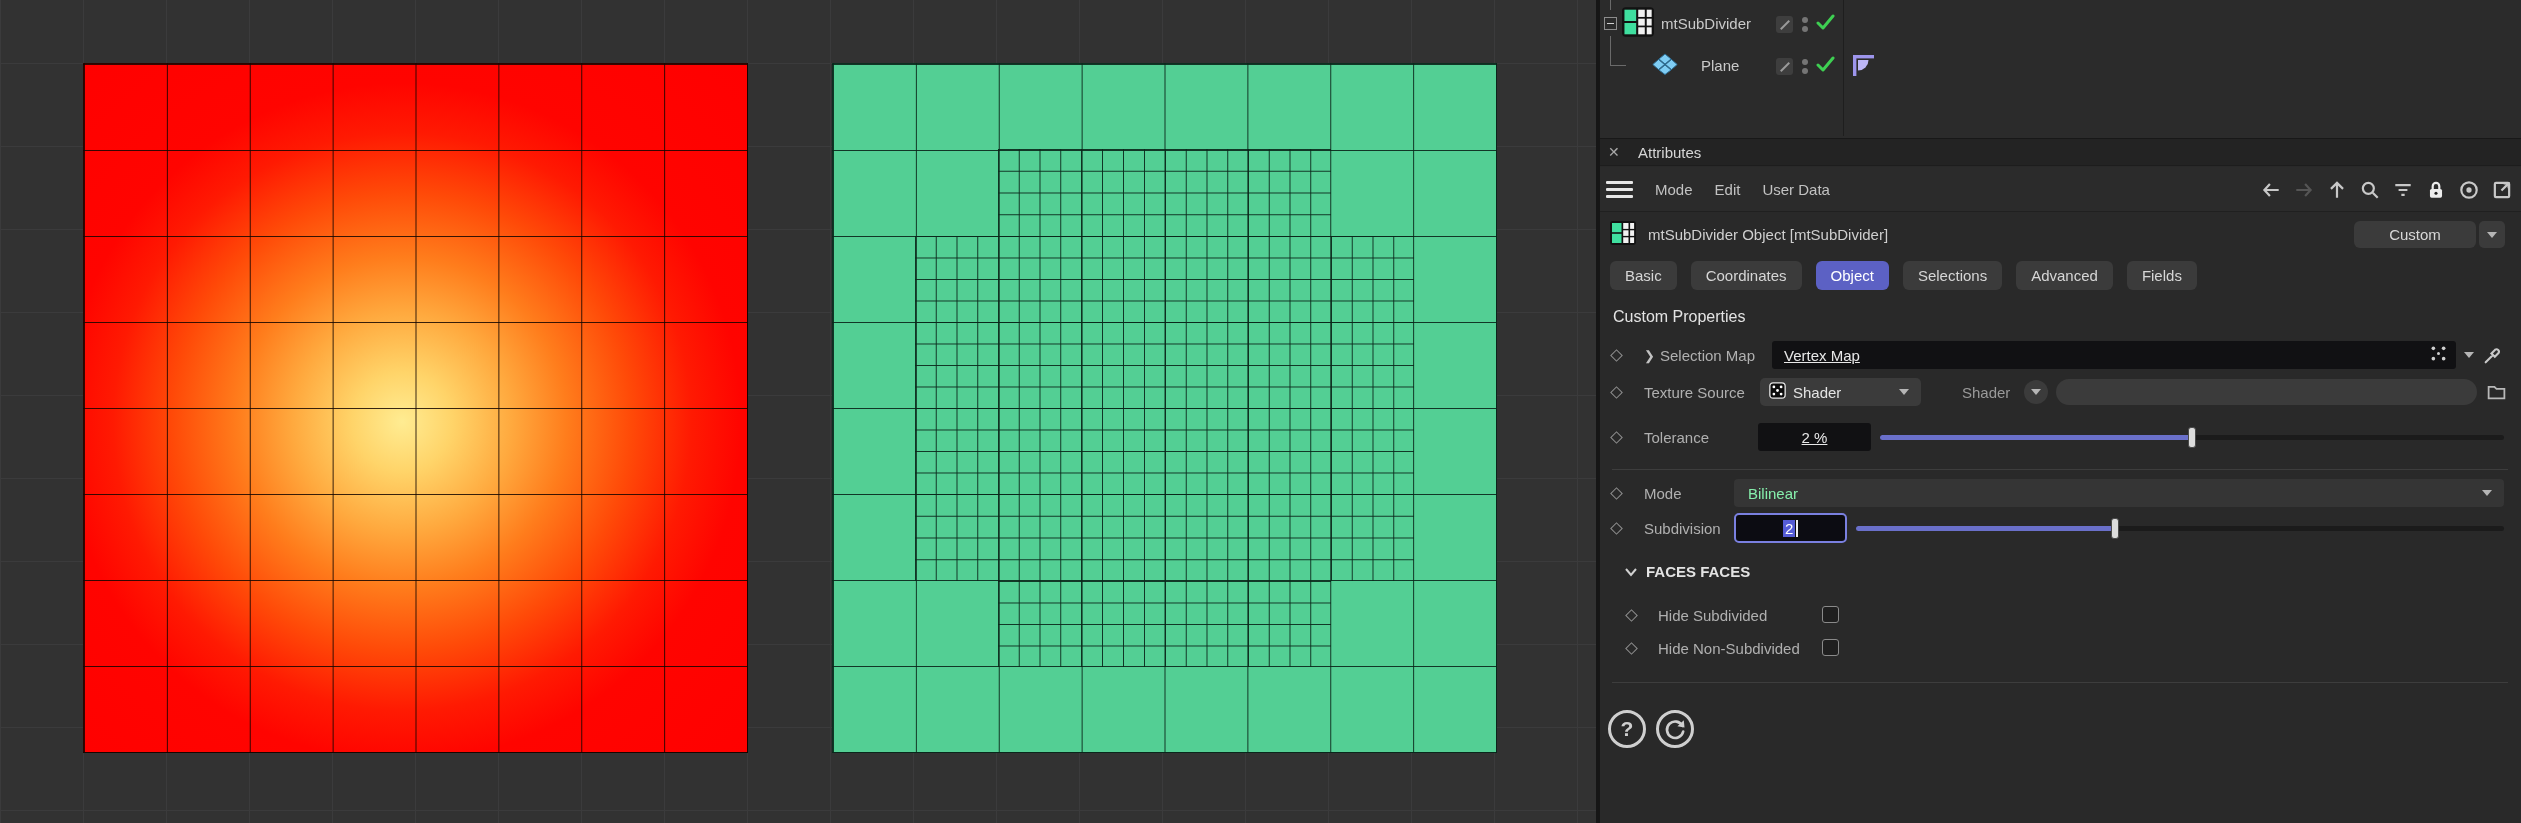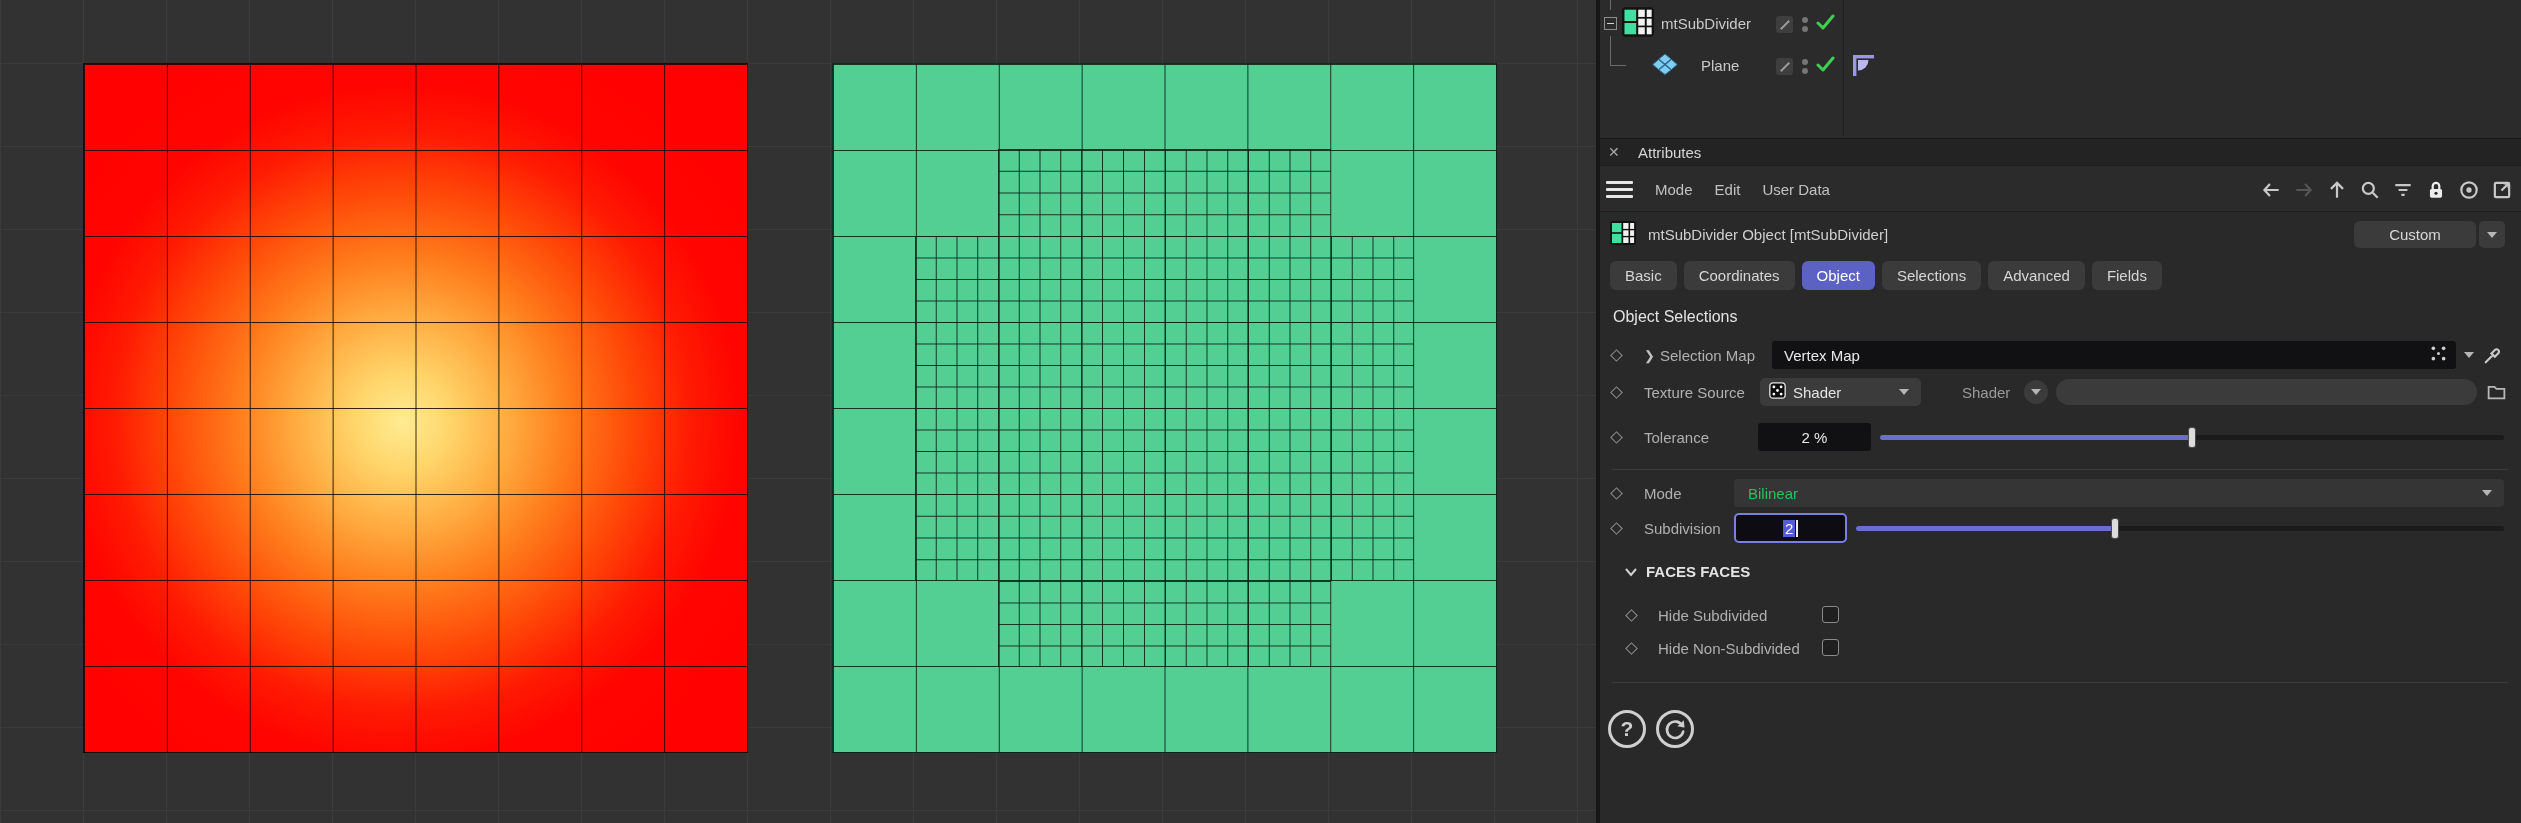--- a/index.html
+++ b/index.html
@@ -87,39 +87,39 @@
   .obj-head { position:absolute; left:0; top:212px; width:921px; height:44px; display:flex; align-items:center; }
   .obj-title { margin-left:12px; color:#cfcfcf; }
   .preset-pill { position:absolute; left:754px; top:9px; width:122px; height:27px; background:#3b3b3b;
     border-radius:6px; display:flex; align-items:center; justify-content:center; color:#d8d8d8; }
   .preset-arrow { position:absolute; left:879px; top:9px; width:26px; height:27px; background:#3b3b3b;
     border-radius:5px; display:flex; align-items:center; justify-content:center; }
   .tri-down { width:0; height:0; border-left:5px solid transparent; border-right:5px solid transparent;
     border-top:6px solid #b5b5b5; }
 
   
-  .tabs { position:absolute; left:10px; top:261px; display:flex; gap:7px; }
+  .tabs { position:absolute; left:10px; top:261px; display:flex; gap:14px; }
   .tab { height:29px; padding:0 15px; background:#3b3b3b; border-radius:6px; color:#d6d6d6;
     display:flex; align-items:center; }
   .tab.active { background:#5c61c4; color:#ffffff; }
 
   
   .section-title { position:absolute; left:13px; top:308px; font-size:16px; color:#e3e3e3; }
   .prow { position:absolute; left:0; width:921px; height:28px; display:flex; align-items:center; }
   .diamond { position:absolute; left:12px; width:9px; height:9px; border:1.5px solid #8f8f8f;
     transform:rotate(45deg); }
   .diamond.ind { left:27px; }
   .plabel { position:absolute; color:#b0b0b0; }
   .chev { position:absolute; color:#c2c2c2; font-size:13px; }
   .darkfield { position:absolute; background:#111113; border-radius:3px; height:28px;
-    display:flex; align-items:center; color:#e8e8e8; }
+    display:flex; align-items:center; color:#e8e8e8;text-decoration:underline; }
   .ctrl { background:#3b3b3b; border-radius:5px; height:28px; position:absolute;
     display:flex; align-items:center; color:#e4e4e4; }
   .widedrop { position:absolute; background:#353535; border-radius:4px; height:28px;
-    display:flex; align-items:center; color:#22c55e; }
+    display:flex; align-items:center; color:#86efac; }
   .pillfield { position:absolute; background:#3b3b3b; border-radius:13px; height:26px; }
   .roundbtn { position:absolute; width:24px; height:24px; border-radius:50%; background:#3b3b3b;
     display:flex; align-items:center; justify-content:center; }
   .slider { position:absolute; height:5px; border-radius:2.5px; background:#1b1b1b; top:11.5px; }
   .slider .fill { position:absolute; left:0; top:0; height:5px; border-radius:2.5px; background:#6a70ca; }
   .slider .handle { position:absolute; top:-8px; width:8px; height:21px; border-radius:3px;
     background:#dcdcdc; border:1px solid #4a4a4a; }
   .hr { position:absolute; left:12px; width:896px; height:1px; background:#3d3d3d; }
   .focusfield { position:absolute; height:30px; background:#0c0c12; border:2px solid #7a80e0;
     border-radius:5px; display:flex; align-items:center; justify-content:center; }
@@ -336,21 +336,21 @@
 
     <div class="tabs">
       <span class="tab">Basic</span>
       <span class="tab">Coordinates</span>
       <span class="tab active">Object</span>
       <span class="tab">Selections</span>
       <span class="tab">Advanced</span>
       <span class="tab">Fields</span>
     </div>
 
-    <div class="section-title">Object Selections</div>
+    <div class="section-title">Custom Properties</div>
 
     <div class="prow" style="top:341px">
       <span class="diamond"></span>
       <span class="chev" style="left:44px">❯</span>
       <span class="plabel" style="left:60px">Selection Map</span>
       <span class="darkfield" style="left:172px; width:684px; padding-left:12px;">
         <span>Vertex Map</span>
         <span style="position:absolute; right:10px">
           <svg width="15" height="15" viewBox="0 0 14 14">
               <circle cx="2.2" cy="2.2" r="1.7" fill="#cfcfcf"></circle>

